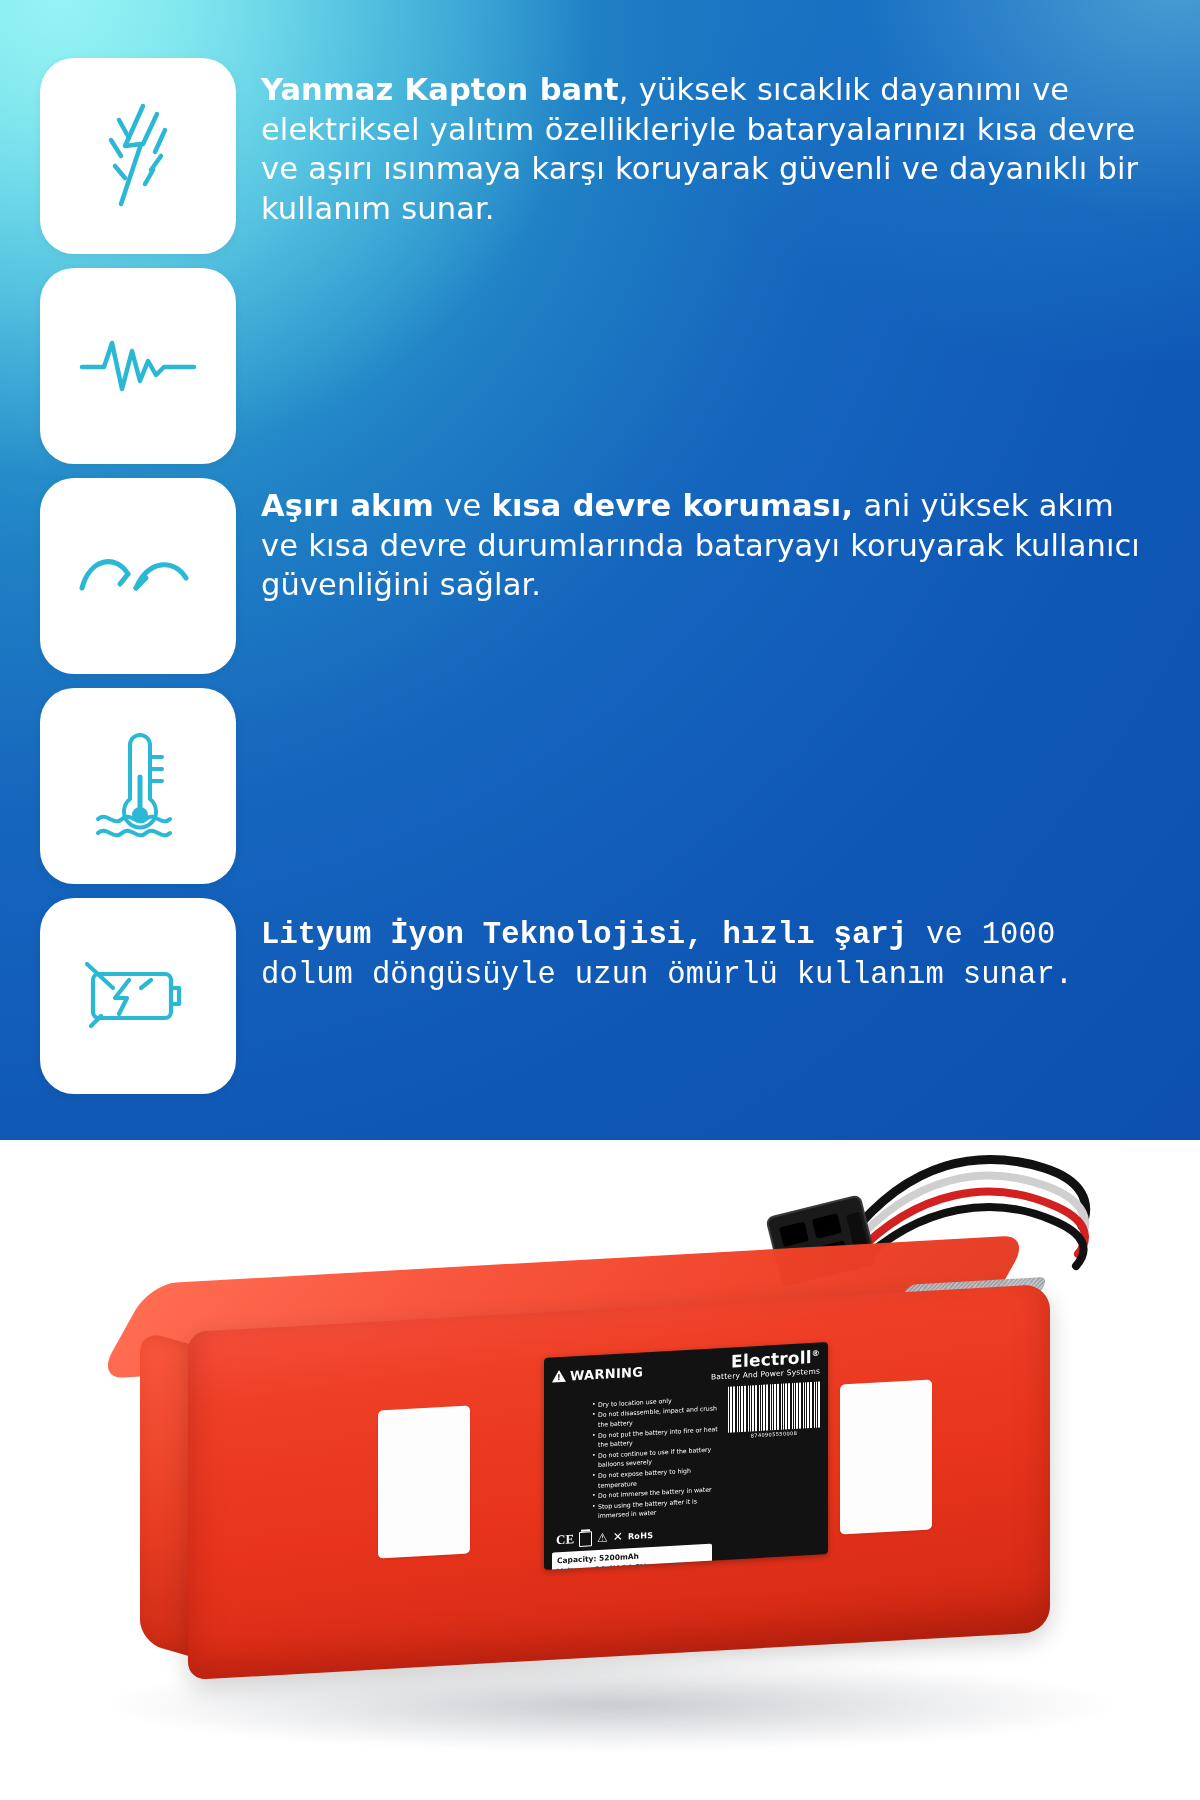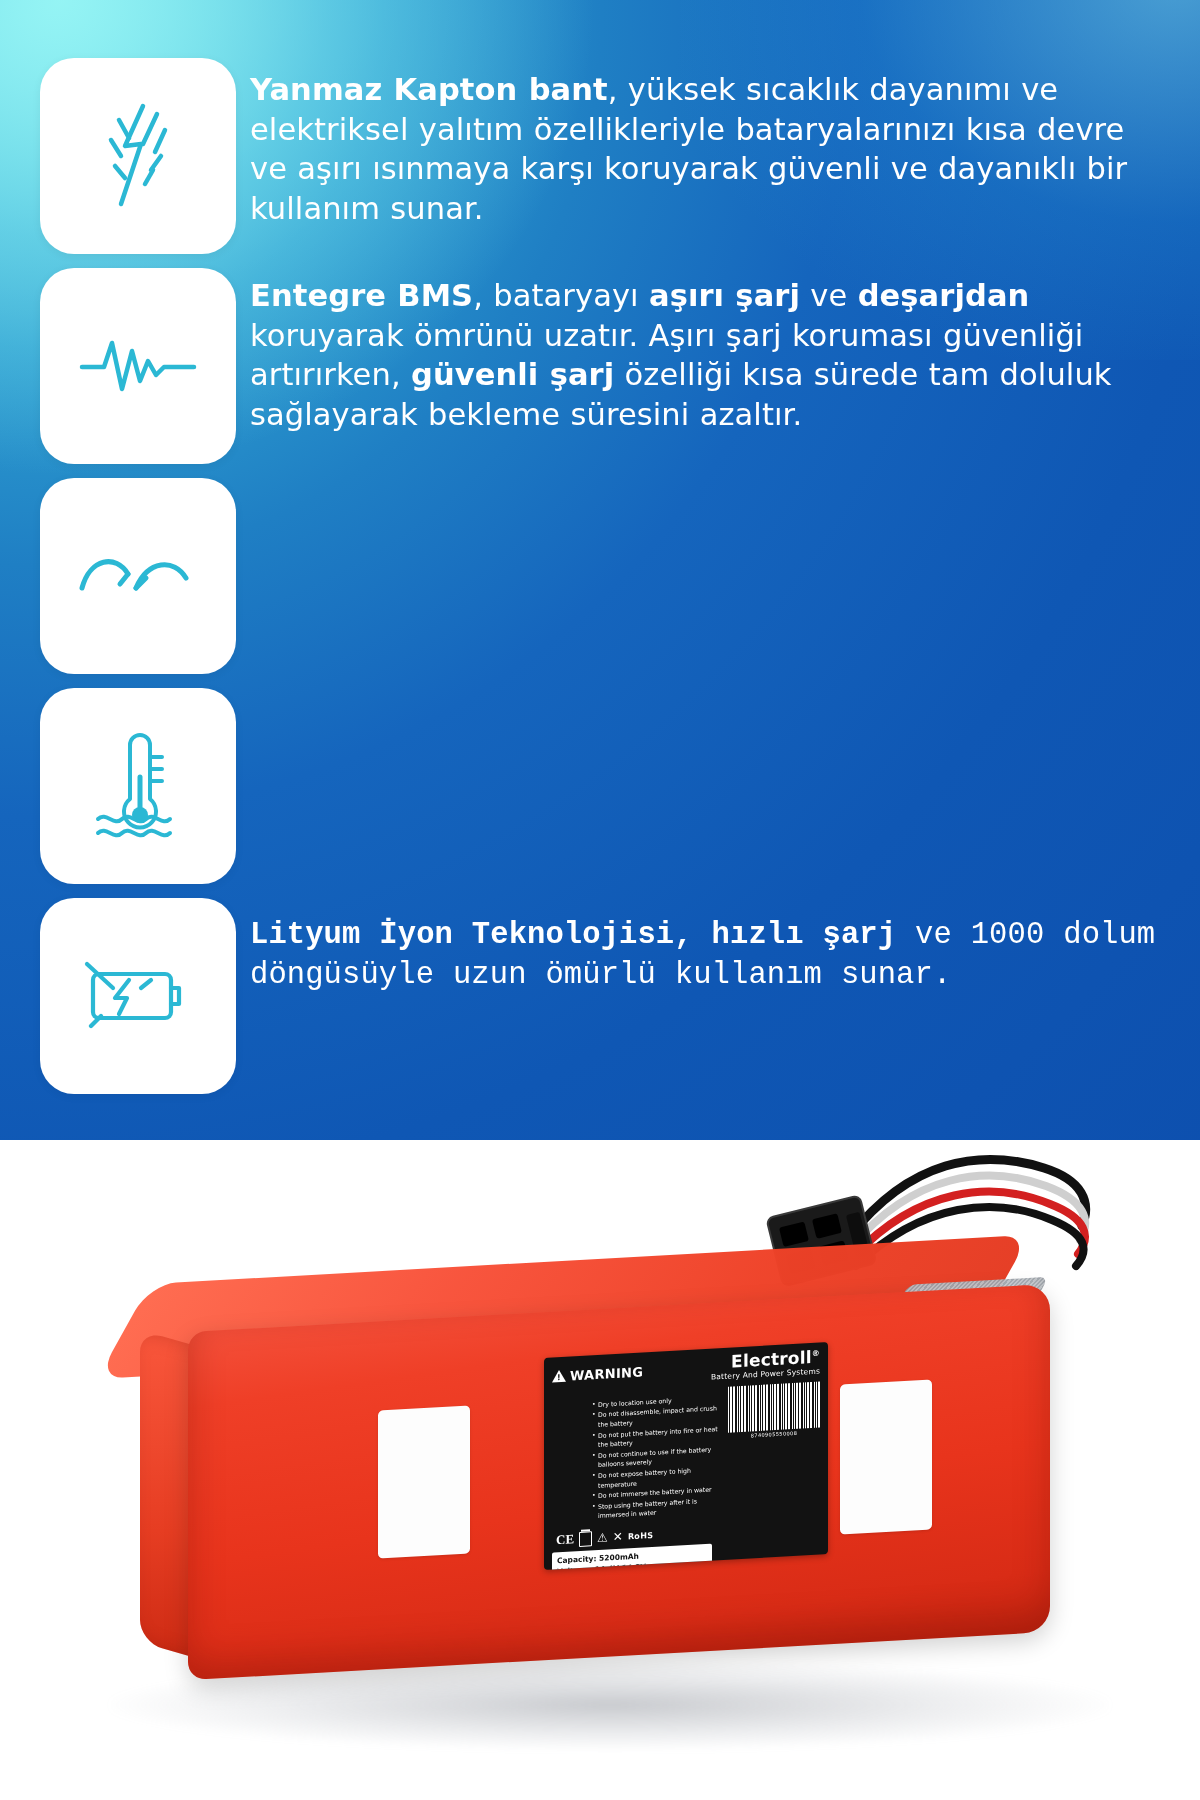--- a/index.html
+++ b/index.html
@@ -53,21 +53,21 @@
     flex:0 0 auto;
     width:196px;height:196px;
     background:#ffffff;
     border-radius:34px;
     display:flex;align-items:center;justify-content:center;
     box-shadow:0 2px 10px rgba(0,0,0,.06);
   }
   .icon-box svg{display:block;}
   .feature-text{
     flex:1 1 auto;
-    padding-left:14px;
+    padding-left:25px;
     padding-top:14px;
     color:#ffffff;
     font-size:30.5px;
     line-height:1.30;
     letter-spacing:.1px;
     word-spacing:.5px;
   }
   .feature-text b{font-weight:bold;}
   .f2 .feature-text,.f3 .feature-text{padding-top:8px;}
   .f1 .feature-text{padding-top:12px;}
@@ -227,32 +227,32 @@
       </div>
       <div class="feature-text"><b>Yanmaz Kapton bant</b>, yüksek sıcaklık dayanımı ve elektriksel yalıtım özellikleriyle bataryalarınızı kısa devre ve aşırı ısınmaya karşı koruyarak güvenli ve dayanıklı bir kullanım sunar.</div>
     </div>
 
     <div class="feature f2">
       <div class="icon-box">
         <svg width="120" height="70" viewBox="0 0 120 70" fill="none" stroke="#2bb8d4" stroke-width="4.5" stroke-linecap="round" stroke-linejoin="round">
           <path d="M4 36 L26 36 L34 12 L44 58 L54 20 L62 50 L70 30 L78 44 L86 36 L116 36"></path>
         </svg>
       </div>
-      <div class="feature-text"><b>Entegre BMS</b>, bataryayı <b>aşırı şarj</b> ve <b>deşarjdan</b> koruyarak ömrünü uzatır. Aşırı şarj koruması güvenliği artırırken, <b>güvenli şarj</b> özelliği kısa sürede tam doluluk sağlayarak bekleme süresini azaltır.</div>
     </div>
 
     <div class="feature f3">
       <div class="icon-box">
         <svg width="124" height="64" viewBox="0 0 124 64" fill="none" stroke="#2bb8d4" stroke-width="5" stroke-linecap="round" stroke-linejoin="round">
           <path d="M6 44 C14 14 40 10 52 30"></path>
           <path d="M60 44 C72 16 98 14 110 34"></path>
           <path d="M52 30 L44 40"></path>
           <path d="M60 44 L70 34"></path>
         </svg>
       </div>
+      <div class="feature-text"><b>Aşırı akım</b> ve <b>kısa devre koruması,</b> ani yüksek akım ve kısa devre durumlarında bataryayı koruyarak kullanıcı güvenliğini sağlar.</div>
     </div>
 
     <div class="feature f4">
       <div class="icon-box">
         <svg width="92" height="118" viewBox="0 0 92 118" fill="none" stroke="#2bb8d4" stroke-width="4" stroke-linecap="round" stroke-linejoin="round">
           <path d="M38 18 a10 10 0 0 1 20 0 v54 a16 16 0 1 1 -20 0 Z"></path>
           <circle cx="48" cy="88" r="8" fill="#2bb8d4" stroke="none"></circle>
           <path d="M48 50 v30" stroke-width="5"></path>
           <path d="M60 30 h10 M60 42 h10 M60 54 h10"></path>
           <path d="M6 92 c8 -8 16 8 24 0 c8 -8 16 8 24 0 c8 -8 16 8 24 0"></path>

